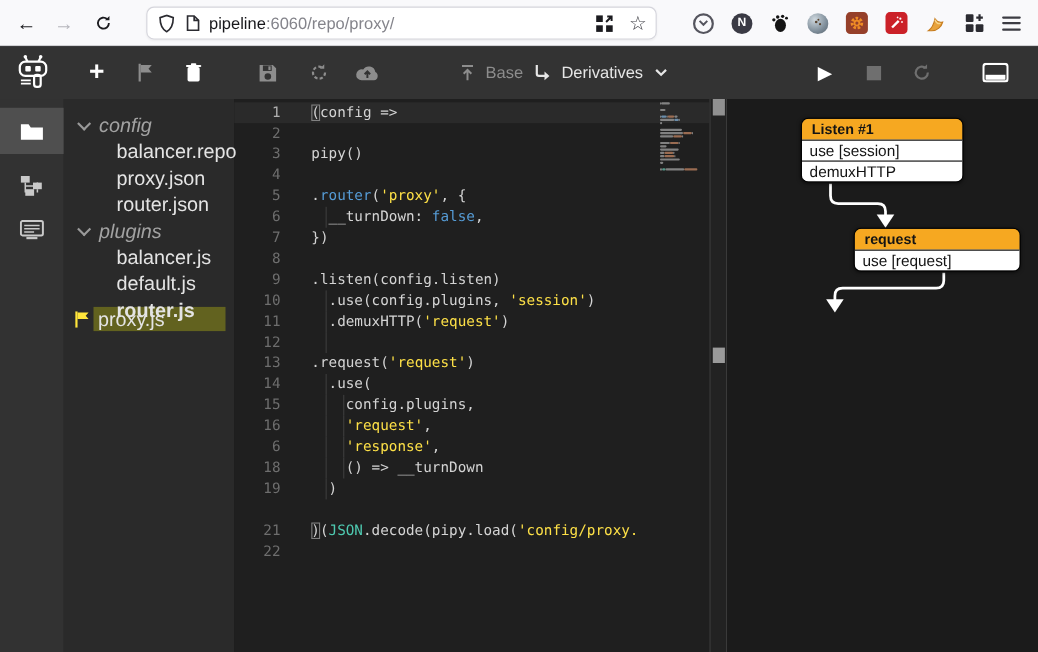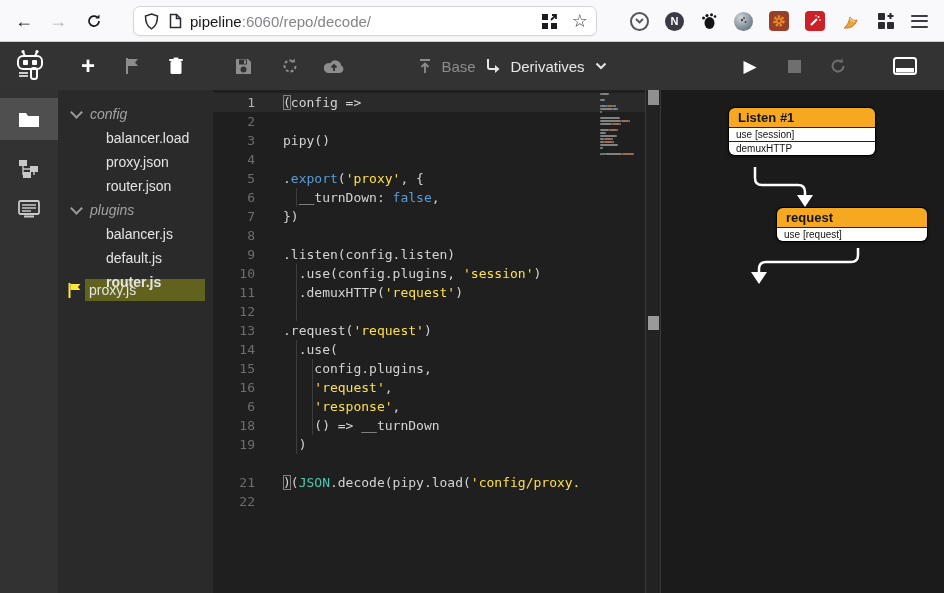--- a/index.html
+++ b/index.html
@@ -34,21 +34,21 @@
   .tb-label.bright { color:#e6e6e6; }
   .glyph-white { color:#ffffff; }
 
   
   #main { position:absolute; left:0; top:90px; width:944px; height:503px; }
   #rail { position:absolute; left:0; top:0; width:58px; height:503px; background:#323232; }
   .rail-item { position:absolute; left:0; width:58px; height:42px; display:flex; align-items:center; justify-content:center; cursor:pointer; }
   .rail-item.sel { background:#4f4f4f; }
   #tree { position:absolute; left:58px; top:0; width:155px; height:503px; background:#2a2a2a; }
   .tree-row { position:absolute; left:0; width:155px; height:24px; display:flex; align-items:center; cursor:pointer;
-              font-size:14px; color:#e4e4e4; }
+              font-size:18px; color:#e4e4e4; }
   .tree-row .chev { width:9px; height:9px; border-right:2px solid #9a9a9a; border-bottom:2px solid #9a9a9a;
                     transform:rotate(45deg); margin-left:14px; margin-top:-4px; }
   .tree-row.folder span.lbl { font-style:italic; color:#a2a2a2; margin-left:9px; }
   .tree-row.file span.lbl { margin-left:48px; }
   .tree-row .hl { position:absolute; left:27px; top:1px; width:120px; height:22px; background:#62621f; z-index:0; }
   .tree-row span.lbl { position:relative; z-index:1; }
   .tree-row.flagged span.lbl { margin-left:31px; }
 
   
   #editor { position:absolute; left:213px; top:0; width:432px; height:503px; background:#1f1f1f;
@@ -67,21 +67,21 @@
 
   #scrollstrip { position:absolute; left:645px; top:0; width:16px; height:503px; background:#222222;
                  border-left:1px solid #3a3a3a; border-right:1px solid #3a3a3a; }
   .thumb { position:absolute; left:2px; width:11px; background:#909090; cursor:pointer; }
 
   
   #panel { position:absolute; left:661px; top:0; width:283px; height:503px; background:#1b1b1b; }
   .dg-box { position:absolute; border:1px solid #000; border-radius:7px; overflow:hidden;
             box-shadow:0 1px 3px rgba(0,0,0,.5); }
   .dg-head { color:#141414; font-weight:bold; font-size:13px; padding:2px 9px; }
-  .dg-row { background:#ffffff; color:#141414; font-size:10px; padding:1px 7px; border-top:1px solid #222; }
+  .dg-row { background:#ffffff; color:#141414; font-size:14px; padding:1px 7px; border-top:1px solid #222; }
 
   svg { display:block; }
 </style>
 </head>
 <body>
 
 <div id="chrome">
   <div class="nav-btn" style="left:10px">←</div>
   <div class="nav-btn disabled" style="left:44px">→</div>
   <div class="nav-btn" style="left:80px">
@@ -96,21 +96,21 @@
       <svg width="15" height="17" viewBox="0 0 15 17">
           <path d="M7.5 1 L13.5 3 C13.5 9 12 13.5 7.5 15.8 C3 13.5 1.5 9 1.5 3 Z" fill="none" stroke="#2b2b31" stroke-width="1.5"></path>
         </svg>
     </span>
     <span class="ub-icon">
       <svg width="13" height="16" viewBox="0 0 13 16">
           <path d="M1.5 1.5 h6 l4 4 v9 h-10 z" fill="none" stroke="#2b2b31" stroke-width="1.5"></path>
           <path d="M7.5 1.5 v4 h4" fill="none" stroke="#2b2b31" stroke-width="1.5"></path>
         </svg>
     </span>
-    <span class="url-text"><span class="url-host">pipeline</span><span class="url-rest">:6060/repo/decode/</span></span>
+    <span class="url-text"><span class="url-host">pipeline</span><span class="url-rest">:6060/repo/proxy/</span></span>
     <div id="ub-right">
       <span>
         <svg width="17" height="17" viewBox="0 0 17 17">
           <rect x="1" y="1" width="6" height="6" fill="#1b1b1f"></rect>
             <rect x="1" y="10" width="6" height="6" fill="#1b1b1f"></rect>
             <rect x="10" y="10" width="6" height="6" fill="#1b1b1f"></rect>
           <path d="M10 7 L15 2 M15 6 V2 H11" stroke="#1b1b1f" stroke-width="1.8" fill="none"></path>
         </svg>
       </span>
       <span style="font-size:18px;color:#3c3c43;line-height:17px;">☆</span>
@@ -292,21 +292,21 @@
       </svg>
     </div>
   </div>
 
   <div id="tree">
       <div class="tree-row folder" style="top: 12px;">
         <span class="chev"></span>
         <span class="lbl">config</span>
       </div>
       <div class="tree-row file" style="top: 36px;">
-        <span class="lbl">balancer.load</span>
+        <span class="lbl">balancer.repo</span>
       </div>
       <div class="tree-row file" style="top: 60px;">
         <span class="lbl">proxy.json</span>
       </div>
       <div class="tree-row file" style="top: 84px;">
         <span class="lbl">router.json</span>
       </div>
       <div class="tree-row folder" style="top: 108px;">
         <span class="chev"></span>
         <span class="lbl">plugins</span>
@@ -328,21 +328,21 @@
         </svg>
         <span class="lbl">proxy.js</span>
       </div>
     </div>
 
   <div id="editor">
     <div class="code-line cur" style="top: 3px;"><span class="gutter-num">1</span><span class="code-text"><span class="tk-m">(</span><span class="tk-p">config =&gt;</span></span></div>
       <div class="code-line" style="top: 22px;"><span class="gutter-num">2</span><span class="code-text"></span></div>
       <div class="code-line" style="top: 41px;"><span class="gutter-num">3</span><span class="code-text"><span class="tk-p">pipy()</span></span></div>
       <div class="code-line" style="top: 60px;"><span class="gutter-num">4</span><span class="code-text"></span></div>
-      <div class="code-line" style="top: 79px;"><span class="gutter-num">5</span><span class="code-text"><span class="tk-p">.</span><span class="tk-k">export</span><span class="tk-p">(</span><span class="tk-s">'proxy'</span><span class="tk-p">, {</span></span></div>
+      <div class="code-line" style="top: 79px;"><span class="gutter-num">5</span><span class="code-text"><span class="tk-p">.</span><span class="tk-k">router</span><span class="tk-p">(</span><span class="tk-s">'proxy'</span><span class="tk-p">, {</span></span></div>
       <div class="code-line" style="top: 98px;"><span class="gutter-num">6</span><span class="guide" style="left: 83.02px;"></span><span class="code-text"><span class="tk-p">  __turnDown: </span><span class="tk-k">false</span><span class="tk-p">,</span></span></div>
       <div class="code-line" style="top: 117px;"><span class="gutter-num">7</span><span class="code-text"><span class="tk-p">})</span></span></div>
       <div class="code-line" style="top: 136px;"><span class="gutter-num">8</span><span class="code-text"></span></div>
       <div class="code-line" style="top: 155px;"><span class="gutter-num">9</span><span class="code-text"><span class="tk-p">.listen(config.listen)</span></span></div>
       <div class="code-line" style="top: 174px;"><span class="gutter-num">10</span><span class="guide" style="left: 83.02px;"></span><span class="code-text"><span class="tk-p">  .use(config.plugins, </span><span class="tk-s">'session'</span><span class="tk-p">)</span></span></div>
       <div class="code-line" style="top: 193px;"><span class="gutter-num">11</span><span class="guide" style="left: 83.02px;"></span><span class="code-text"><span class="tk-p">  .demuxHTTP(</span><span class="tk-s">'request'</span><span class="tk-p">)</span></span></div>
       <div class="code-line" style="top: 212px;"><span class="gutter-num">12</span><span class="guide" style="left: 83.02px;"></span><span class="code-text"></span></div>
       <div class="code-line" style="top: 231px;"><span class="gutter-num">13</span><span class="code-text"><span class="tk-p">.request(</span><span class="tk-s">'request'</span><span class="tk-p">)</span></span></div>
       <div class="code-line" style="top: 250px;"><span class="gutter-num">14</span><span class="guide" style="left: 83.02px;"></span><span class="code-text"><span class="tk-p">  .use(</span></span></div>
       <div class="code-line" style="top: 269px;"><span class="gutter-num">15</span><span class="guide" style="left: 83.02px;"></span><span class="guide" style="left: 98.66px;"></span><span class="code-text"><span class="tk-p">    config.plugins,</span></span></div>

